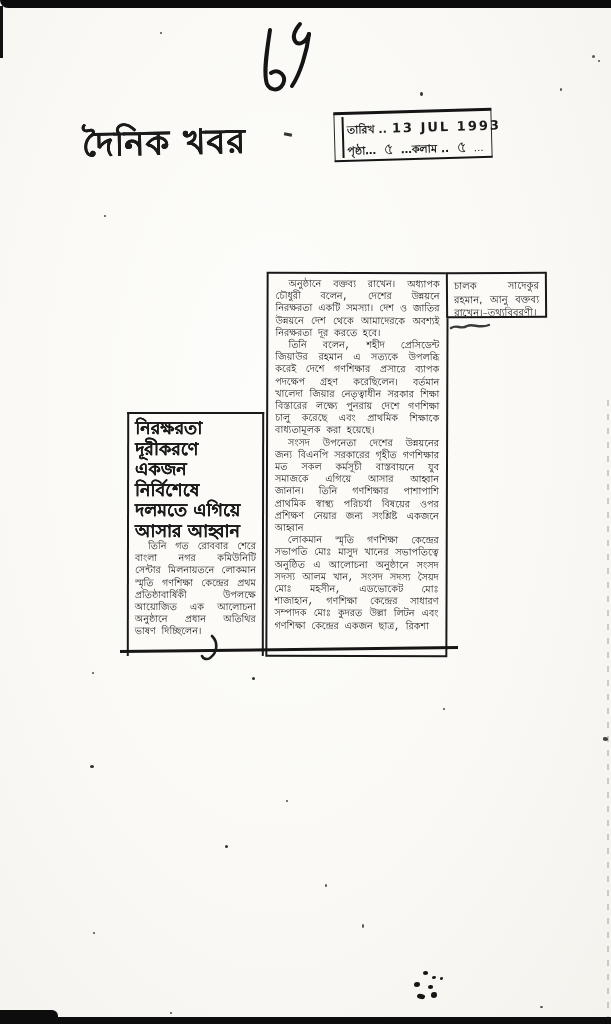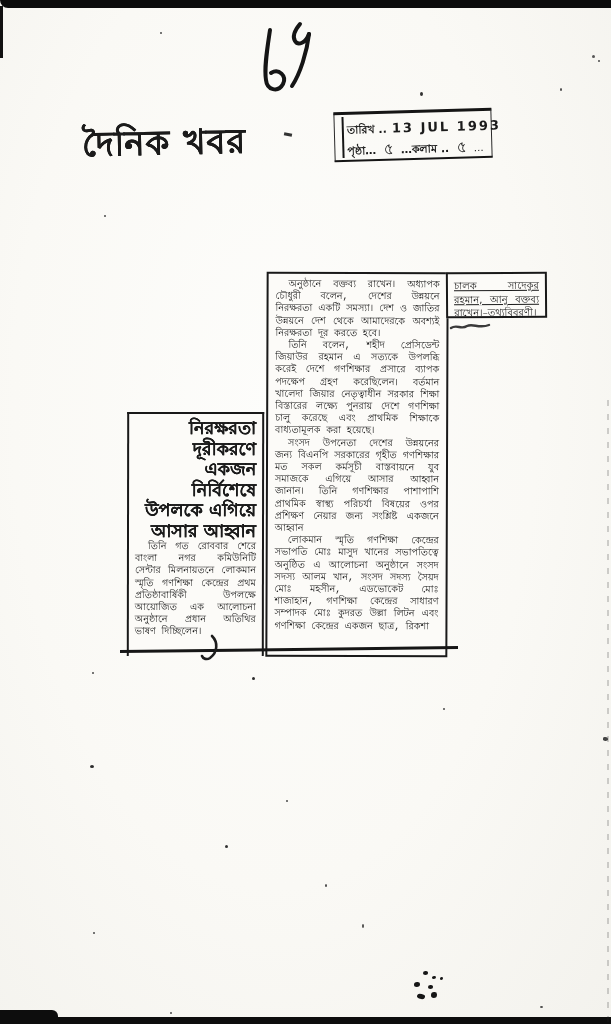--- a/index.html
+++ b/index.html
@@ -38,23 +38,23 @@
   }
   .stamp-innerline{position:absolute;left:7px;top:2px;bottom:2px;width:2px;background:#161616;}
   .stamp-row{white-space:nowrap;line-height:19px;}
   .stamp-label{font-size:11px;font-weight:700;}
   .stamp-date{font-size:13px;font-weight:700;letter-spacing:2px;}
   .hand-five{display:inline-block;font-size:16px;font-weight:400;transform:rotate(-10deg) translateY(1px);padding:0 2px;}
   .stamp-dots{font-size:10px;letter-spacing:1px;}
   
   .clip{position:absolute;background:#fcfbf8;border:2px solid #191919;box-sizing:border-box;overflow:hidden;}
   .clip-mid{left:266px;top:272px;width:182px;height:385px;padding:5px 7px;transform:rotate(.2deg);}
-  .clip-right{left:446px;top:272px;width:101px;height:46px;padding:5px 6px;transform:rotate(-.4deg);text-decoration:underline;}
+  .clip-right{left:446px;top:272px;width:101px;height:46px;padding:5px 6px;transform:rotate(-.4deg);}
   .clip-left{left:127px;top:412px;width:137px;height:244px;padding:4px 6px;border-bottom:none;transform:rotate(.1deg);}
-  .headline{font-size:17.5px;line-height:20.5px;font-weight:700;text-align:right;text-shadow:0 0 .5px #000;}
+  .headline{font-size:17.5px;line-height:20.5px;font-weight:700;text-align:left;text-shadow:0 0 .5px #000;}
   .bodytext p{margin:0;font-size:9.6px;line-height:12.2px;text-align:justify;text-indent:13px;font-family:Liberation Mono, monospace;}
   .clip-right .note{margin:0;font-size:10px;line-height:13.5px;text-align:justify;}
   
   .tear-line{position:absolute;left:120px;top:648px;width:338px;height:3px;background:#161616;transform:rotate(-.7deg);}
   .tear-squiggle{position:absolute;left:198px;top:634px;width:26px;height:28px;}
   .under-box-smudge{position:absolute;left:449px;top:318px;width:42px;height:12px;}
   
   .blot{position:absolute;background:#161616;border-radius:50% 40% 55% 45%;}
   .speck{position:absolute;background:#4a4a4a;border-radius:50%;}
 </style>
@@ -111,21 +111,21 @@
   <div class="under-box-smudge">
     <svg width="42" height="12" viewBox="0 0 42 12" xmlns="http://www.w3.org/2000/svg">
       <path d="M2,7 C8,3 12,9 18,5 C24,2 30,8 40,4" fill="none" stroke="#3a3a3a" stroke-width="2.4" stroke-linecap="round"></path>
     </svg>
   </div>
 
   <div class="clip clip-left">
     <div class="headline">
       <div>নিরক্ষরতা দূরীকরণে</div>
       <div>একজন নির্বিশেষে</div>
-      <div>উপলকে এগিয়ে</div>
+      <div>দলমতে এগিয়ে</div>
       <div>আসার আহ্বান</div>
     </div>
     <div class="bodytext">
       <p>তিনি গত রোববার শেরে বাংলা নগর কমিউনিটি সেন্টার মিলনায়তনে লোকমান স্মৃতি গণশিক্ষা কেন্দ্রের প্রথম প্রতিষ্ঠাবার্ষিকী উপলক্ষে আয়োজিত এক আলোচনা অনুষ্ঠানে প্রধান অতিথির ভাষণ দিচ্ছিলেন।</p>
 
     </div>
   </div>
 
   <div class="tear-line"></div>
   <div class="tear-squiggle">

